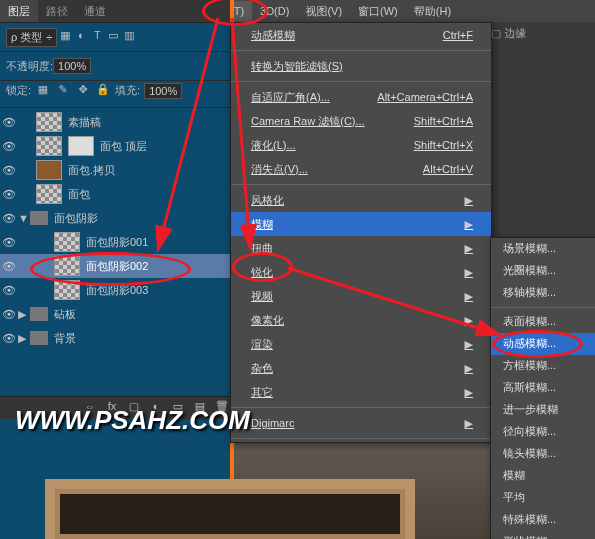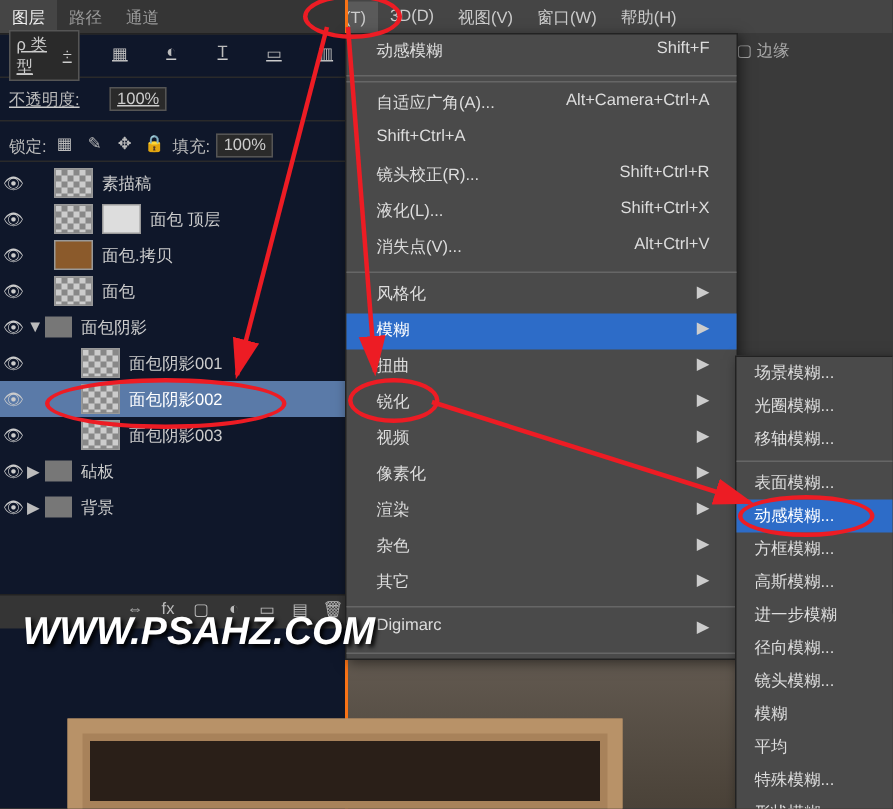--- a/index.html
+++ b/index.html
@@ -27,22 +27,22 @@
 }
 .menubar span.open {
   background: #5a5a5a;
 }
 .layers-panel {
   position: absolute;
   left: 0;
   top: 0;
   width: 230px;
   height: 539px;
-  background: #0f172a;
-  border-right: 2px solid #f97316;
+  background: #0c4a6e;
+  border-right: 4px solid #f97316;
 }
 .panel-tabs {
   display: flex;
   height: 22px;
   background: #353535;
   border-bottom: 1px solid #222;
 }
 .panel-tabs span {
   padding: 4px 8px;
   color: #999;
@@ -50,43 +50,42 @@
 .panel-tabs span.active {
   background: #454545;
   color: #eee;
 }
 .toolbar-row {
   display: flex;
   align-items: center;
   height: 24px;
   padding: 2px 6px;
   border-bottom: 1px solid #2a2a2a;
-  gap: 20px;
-  text-decoration: underline;
+  gap: 0;
 }
 .dropdown {
   background: #2a2a2a;
   border: 1px solid #555;
   padding: 1px 4px;
   color: #ccc;
   display: inline-flex;
   align-items: center;
   gap: 4px;
 }
 .icon-sq {
   width: 16px;
   height: 16px;
   display: inline-block;
   color: #bbb;
   text-align: center;
 }
 .label-sm { color: #bbb; }
 .lock-row {
   display: flex;
-  align-items: flex-end;
+  align-items: flex-start;
   padding: 2px 6px;
   height: 22px;
   border-bottom: 1px solid #2a2a2a;
   gap: 4px;
 }
 .layer-tree {
   padding: 2px 0;
 }
 .layer-item {
   display: flex;
@@ -148,23 +147,25 @@
   left: 230px;
   width: 260px;
   background: #4a4a4a;
   border: 1px solid #222;
   box-shadow: 2px 2px 8px rgba(0,0,0,0.5);
   z-index: 10;
 }
 .menu-item {
   display: flex;
   justify-content: space-between;
+  align-items: center;
   padding: 3px 18px 3px 20px;
   color: #ddd;
   height: 18px;
+  text-decoration: underline;
 }
 .menu-item.highlight {
   background: #2d6cc8;
   color: #fff;
 }
 .menu-sep {
   height: 1px;
   background: #666;
   margin: 3px 0;
 }
@@ -368,34 +369,34 @@
   <span>帮助(H)</span>
 </div>
 
 <div class="right-options">
   <span>▢ </span><span>边缘</span>
 </div>
 
 <div class="menu">
   <div class="menu-item">
     <span>动感模糊</span>
-      <span>Shift+F</span>
-  </div>
-  <div class="menu-sep"></div>
+      <span>Ctrl+F</span>
+  </div>
+  <div class="menu-sep"></div>
+  <div class="menu-item">
+      <span>转换为智能滤镜(S)</span>
+    </div>
   <div class="menu-sep"></div>
   <div class="menu-item">
       <span>自适应广角(A)...</span>
       <span>Alt+Camera+Ctrl+A</span>
     </div>
   <div class="menu-item">
+      <span>Camera Raw 滤镜(C)...</span>
       <span>Shift+Ctrl+A</span>
-    </div>
-  <div class="menu-item">
-      <span>镜头校正(R)...</span>
-      <span>Shift+Ctrl+R</span>
     </div>
   <div class="menu-item">
       <span>液化(L)...</span>
       <span>Shift+Ctrl+X</span>
     </div>
   <div class="menu-item">
       <span>消失点(V)...</span>
       <span>Alt+Ctrl+V</span>
     </div>
   <div class="menu-sep"></div>

